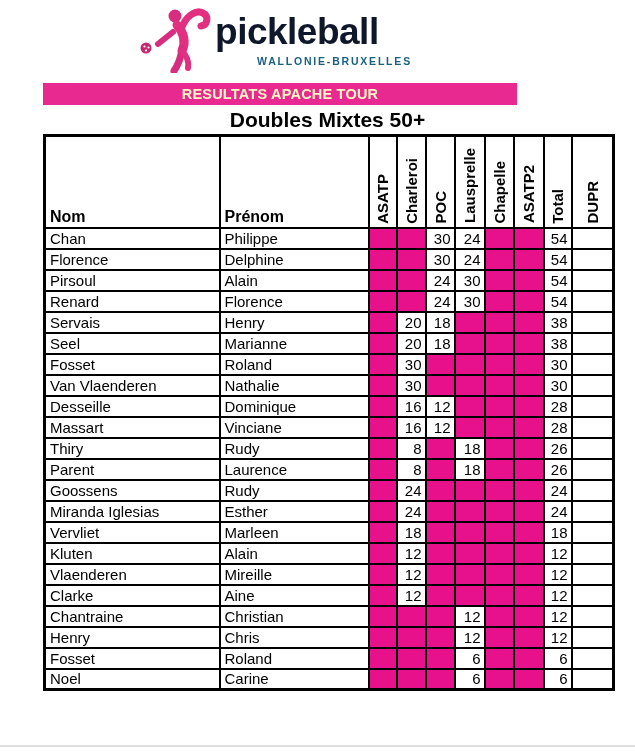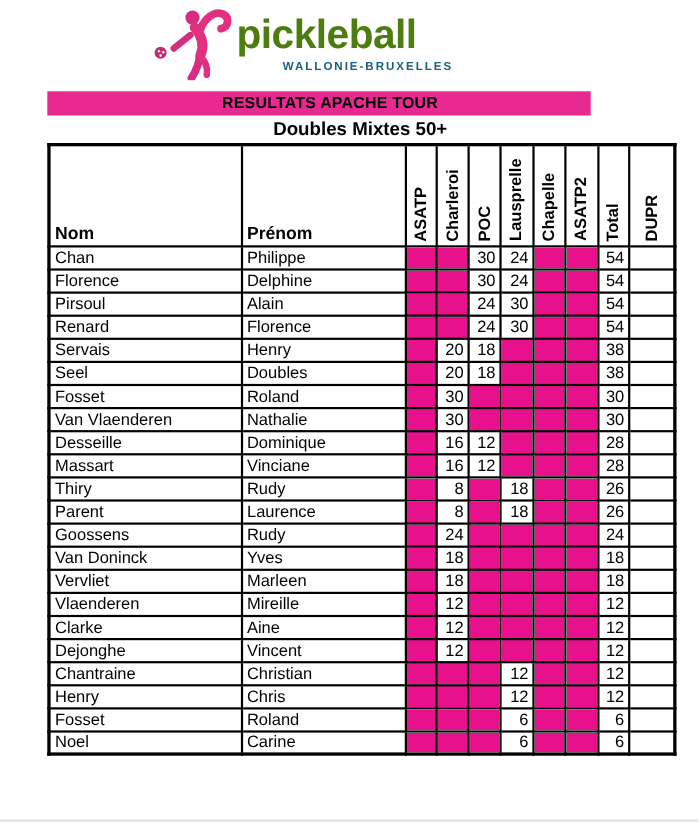--- a/index.html
+++ b/index.html
@@ -10,37 +10,37 @@
     color:#000;
   }
   
   .logo-row{
     display:flex;align-items:flex-start;justify-content:center;
     padding-top:5px;margin-right:90px;
   }
   .logo-figure{width:82px;height:68px;flex:0 0 auto;}
   .logo-text{display:flex;flex-direction:column;margin-top:8px;}
   .logo-title{
-    font-size:37px;font-weight:bold;color:#4d7c0f;line-height:1.05;
+    font-size:37px;font-weight:bold;color:#0f172a;line-height:1.05;
     letter-spacing:-0.5px;
   }
   .logo-sub{
     font-size:10.5px;color:#1A607F;letter-spacing:1.8px;margin-top:3px;
     font-weight:bold;
     margin-left:42px;
   }
   
   .banner{
     margin:10px 0 0 43px;width:474px;height:22px;background:#E82990;
-    color:#000000;display:flex;align-items:center;justify-content:center;
-    font-size:14.5px;font-weight:bold;letter-spacing:0.2px;padding-left:20px;
+    color:#fef9c3;display:flex;align-items:center;justify-content:center;
+    font-size:14.5px;font-weight:bold;letter-spacing:0.2px;
   }
   .doc-title{
     width:569px;margin:3px 0 2px 43px;text-align:center;
-    font-size:17px;font-weight:bold;
+    font-size:21px;font-weight:bold;
   }
   
   table.results{
     margin-left:43px;border-collapse:collapse;table-layout:fixed;
     width:569px;border:3px solid #000;
   }
   .results th,.results td{
     border:2px solid #000;padding:0;font-size:15px;overflow:hidden;
     white-space:nowrap;
   }
@@ -194,21 +194,21 @@
         <td class="score">20</td>
         <td class="score">18</td>
         <td class="score pk"></td>
         <td class="score pk"></td>
         <td class="score pk"></td>
         <td class="score">38</td>
         <td class="dupr"></td>
       </tr>
       <tr>
         <td class="name">Seel</td>
-        <td class="name">Doubles</td>
+        <td class="name">Marianne</td>
         <td class="score pk"></td>
         <td class="score">20</td>
         <td class="score">18</td>
         <td class="score pk"></td>
         <td class="score pk"></td>
         <td class="score pk"></td>
         <td class="score">38</td>
         <td class="dupr"></td>
       </tr>
       <tr>
@@ -289,44 +289,56 @@
         <td class="score pk"></td>
         <td class="score">24</td>
         <td class="score pk"></td>
         <td class="score pk"></td>
         <td class="score pk"></td>
         <td class="score pk"></td>
         <td class="score">24</td>
         <td class="dupr"></td>
       </tr>
       <tr>
-        <td class="name">Van Doninck</td>
-        <td class="name">Yves</td>
-        <td class="score pk"></td>
-        <td class="score">18</td>
-        <td class="score pk"></td>
-        <td class="score pk"></td>
-        <td class="score pk"></td>
-        <td class="score pk"></td>
-        <td class="score">18</td>
+        <td class="name">Miranda Iglesias</td>
+        <td class="name">Esther</td>
+        <td class="score pk"></td>
+        <td class="score">24</td>
+        <td class="score pk"></td>
+        <td class="score pk"></td>
+        <td class="score pk"></td>
+        <td class="score pk"></td>
+        <td class="score">24</td>
         <td class="dupr"></td>
       </tr>
       <tr>
         <td class="name">Vervliet</td>
         <td class="name">Marleen</td>
         <td class="score pk"></td>
         <td class="score">18</td>
         <td class="score pk"></td>
         <td class="score pk"></td>
         <td class="score pk"></td>
         <td class="score pk"></td>
         <td class="score">18</td>
         <td class="dupr"></td>
       </tr>
       <tr>
+        <td class="name">Kluten</td>
+        <td class="name">Alain</td>
+        <td class="score pk"></td>
+        <td class="score">12</td>
+        <td class="score pk"></td>
+        <td class="score pk"></td>
+        <td class="score pk"></td>
+        <td class="score pk"></td>
+        <td class="score">12</td>
+        <td class="dupr"></td>
+      </tr>
+      <tr>
         <td class="name">Vlaenderen</td>
         <td class="name">Mireille</td>
         <td class="score pk"></td>
         <td class="score">12</td>
         <td class="score pk"></td>
         <td class="score pk"></td>
         <td class="score pk"></td>
         <td class="score pk"></td>
         <td class="score">12</td>
         <td class="dupr"></td>
@@ -337,32 +349,20 @@
         <td class="score pk"></td>
         <td class="score">12</td>
         <td class="score pk"></td>
         <td class="score pk"></td>
         <td class="score pk"></td>
         <td class="score pk"></td>
         <td class="score">12</td>
         <td class="dupr"></td>
       </tr>
       <tr>
-        <td class="name">Dejonghe</td>
-        <td class="name">Vincent</td>
-        <td class="score pk"></td>
-        <td class="score">12</td>
-        <td class="score pk"></td>
-        <td class="score pk"></td>
-        <td class="score pk"></td>
-        <td class="score pk"></td>
-        <td class="score">12</td>
-        <td class="dupr"></td>
-      </tr>
-      <tr>
         <td class="name">Chantraine</td>
         <td class="name">Christian</td>
         <td class="score pk"></td>
         <td class="score pk"></td>
         <td class="score pk"></td>
         <td class="score">12</td>
         <td class="score pk"></td>
         <td class="score pk"></td>
         <td class="score">12</td>
         <td class="dupr"></td>

